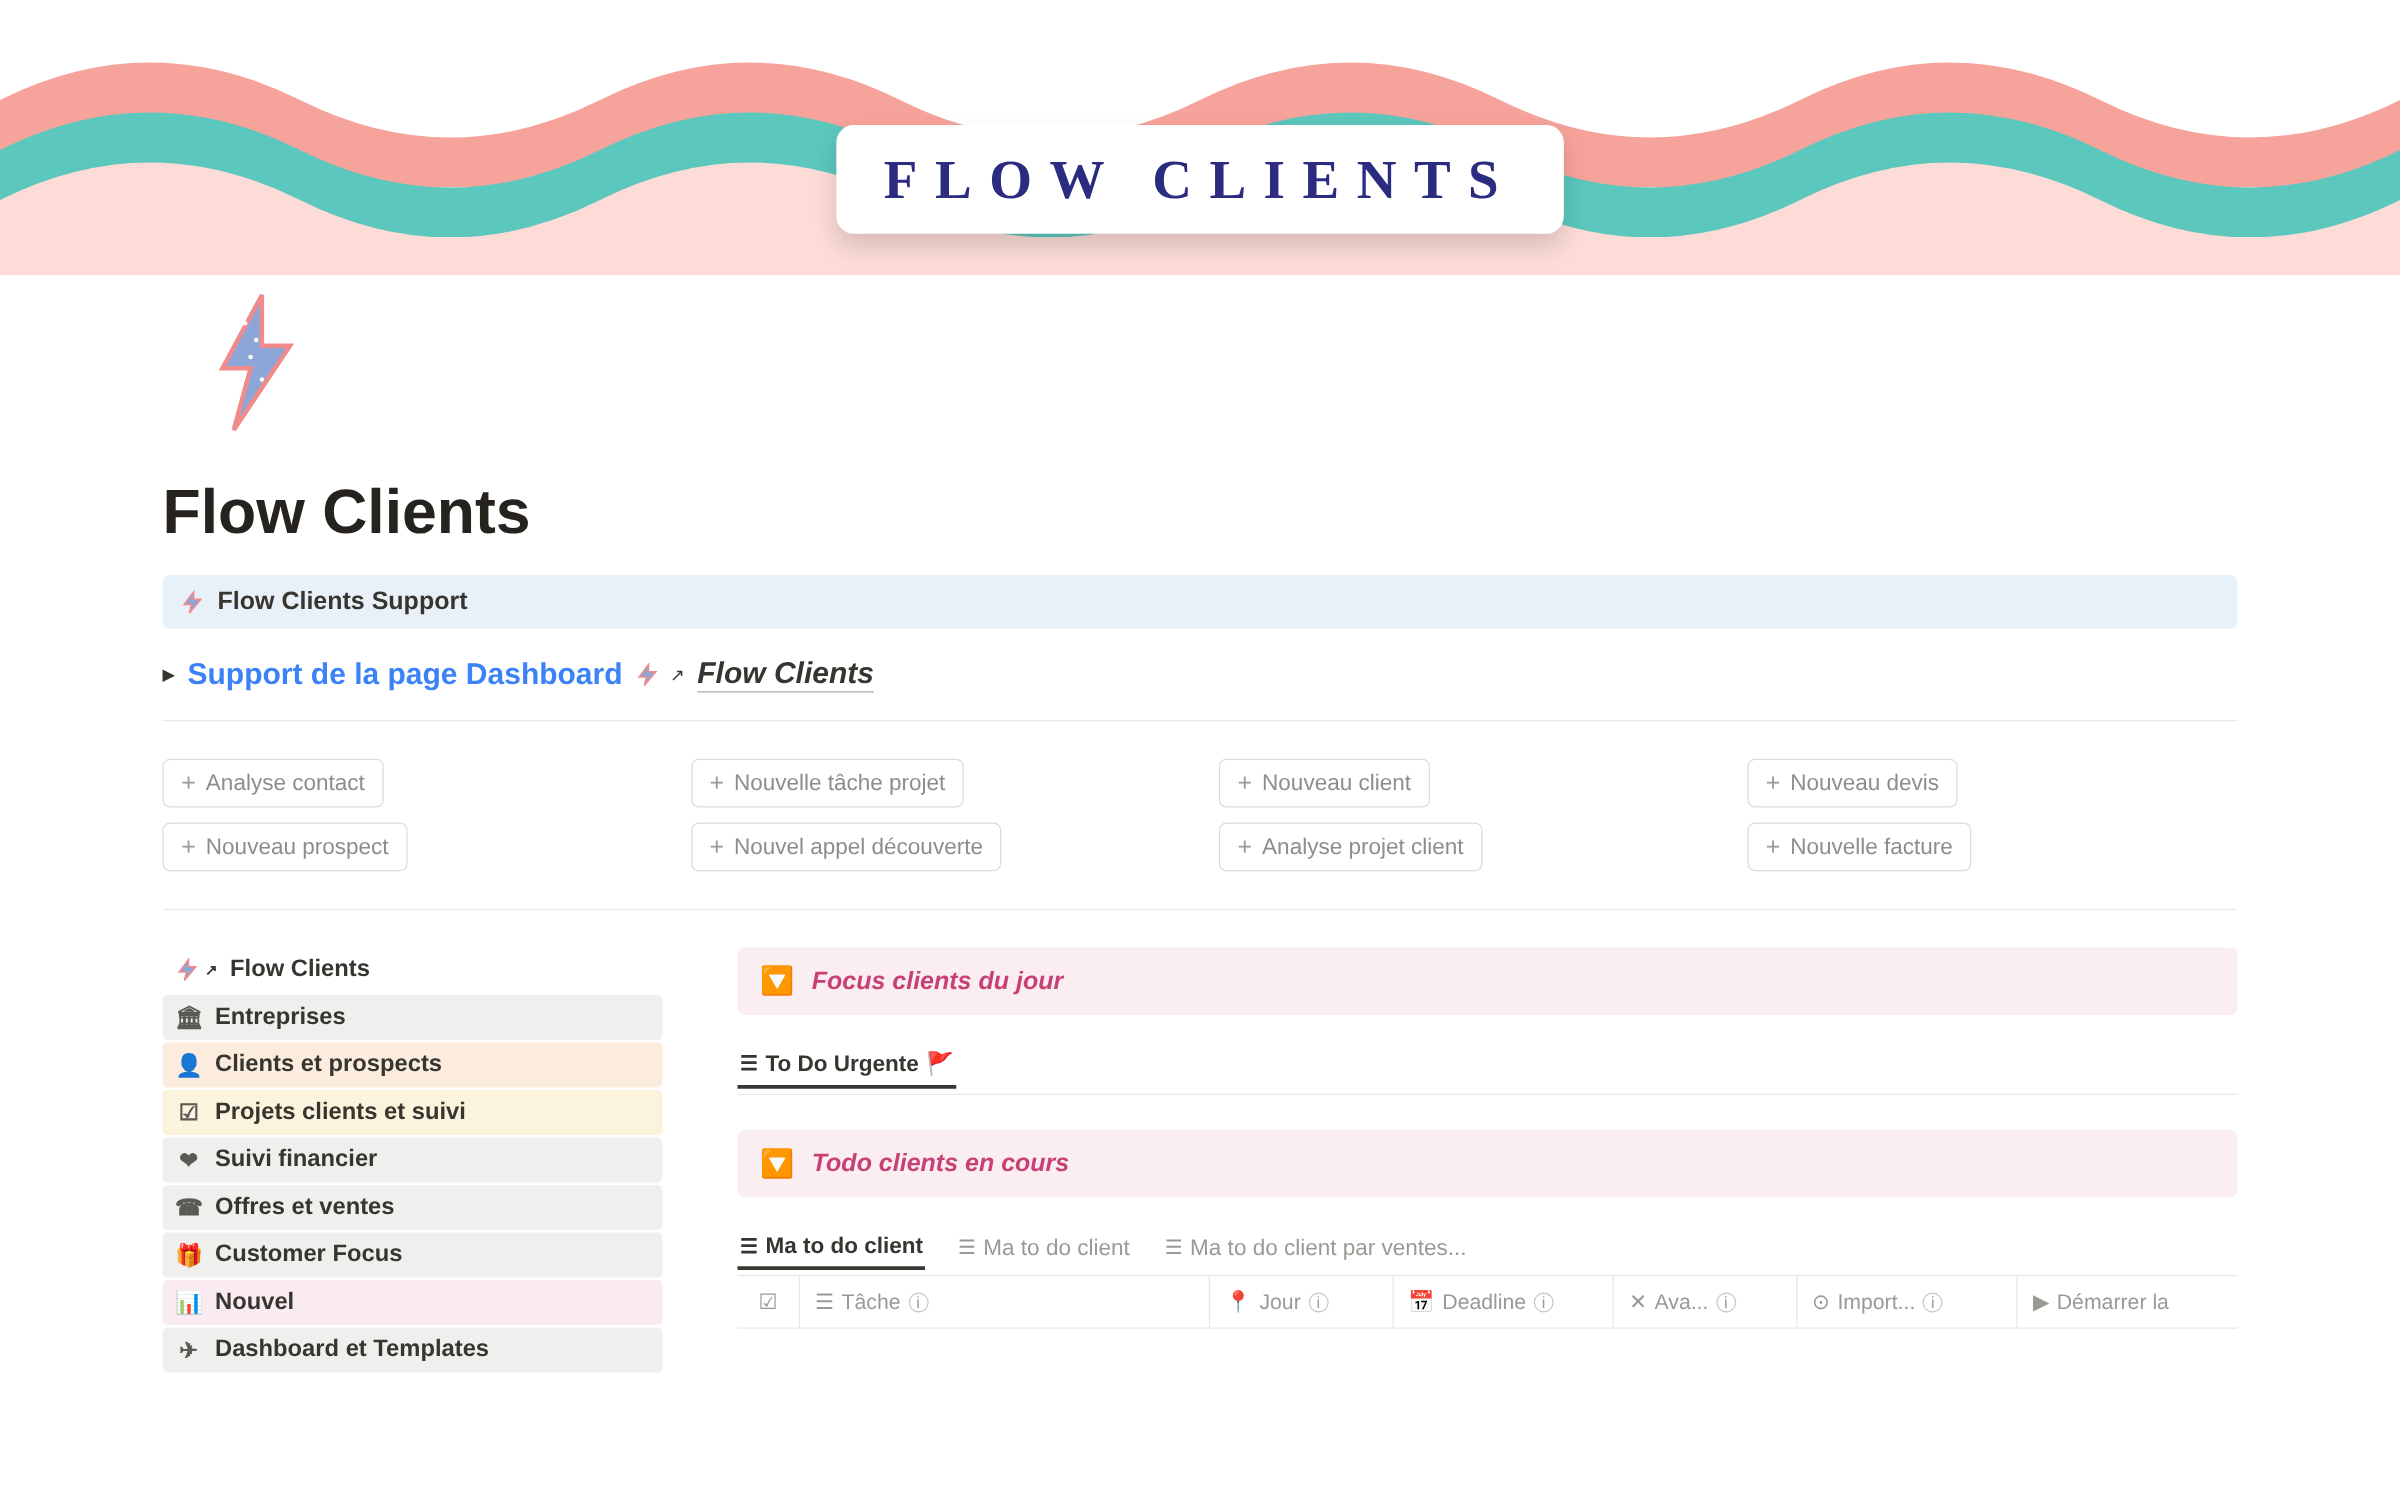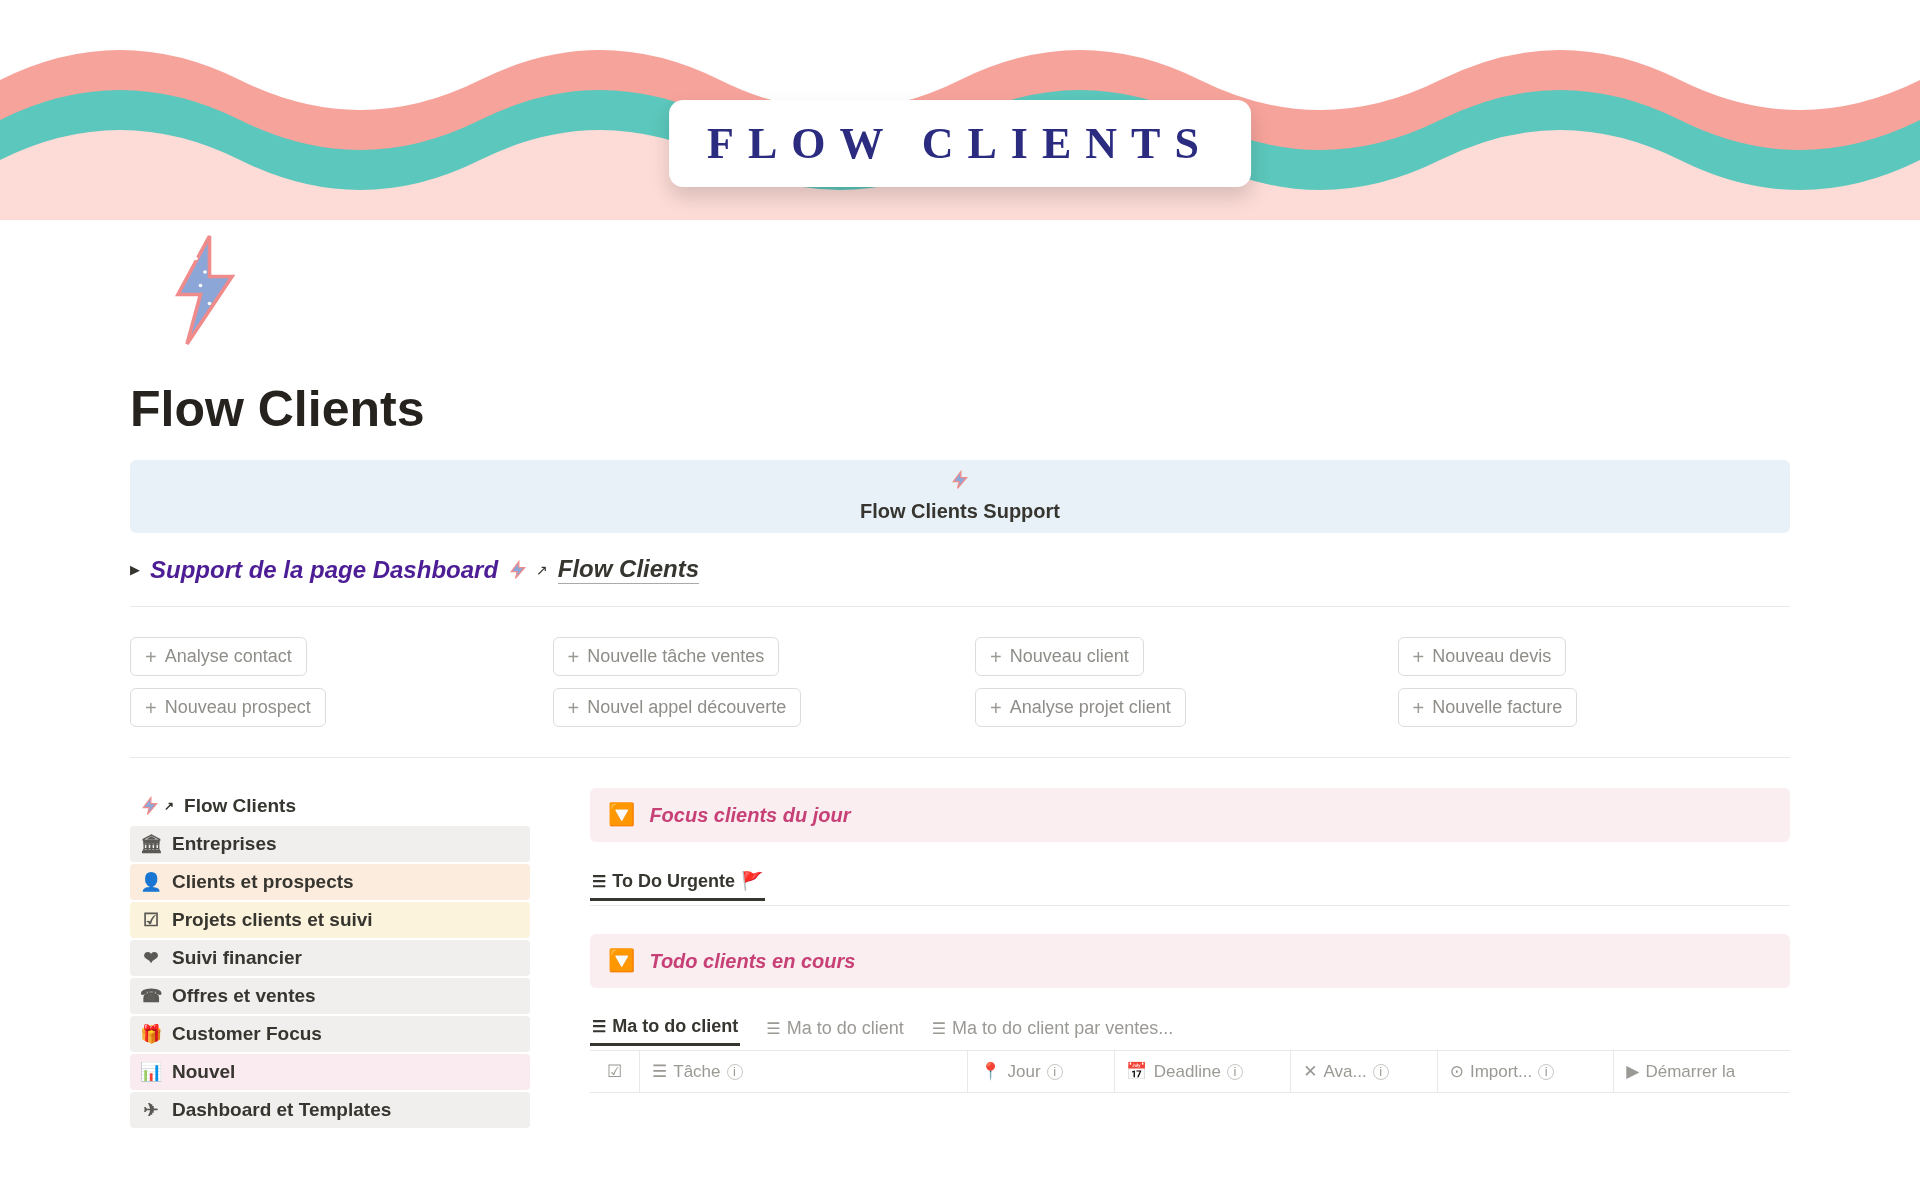--- a/index.html
+++ b/index.html
@@ -20,29 +20,29 @@
 
 .bolt-wrap { position: relative; margin-left: 160px; margin-top: 10px; width: 90px; height: 120px; }
 .bolt-wrap svg { width: 100%; height: 100%; }
 
 
 .content { padding: 0 130px 50px 130px; }
 .page-title { font-size: 50px; font-weight: 700; margin-top: 30px; color: #26231f; }
 
 .support-callout {
   background: #e8f1f7; border-radius: 6px; padding: 10px 14px; margin-top: 22px;
-  display: flex; align-items: center; gap: 10px; font-weight: 600; color: #37352f; font-size: 20px; flex-direction: column;
+  display: flex; align-items: center; gap: 10px; font-weight: 600; color: #37352f; font-size: 20px;
 }
 
 .toggle-row {
   display: flex; align-items: center; gap: 10px; margin-top: 22px;
   padding-bottom: 22px; border-bottom: 1px solid #e8e8e6;
 }
 .toggle-arrow { color: #37352f; font-size: 13px; }
-.toggle-link { color: #4c1d95; font-style: italic; font-weight: 700; font-size: 24px; }
+.toggle-link { color: #3b82f6; font-weight: 700; font-size: 24px; }
 .toggle-sub { font-weight: 700; font-style: italic; font-size: 24px; border-bottom: 1px solid #aaa; }
 .arrow-out { font-size: 14px; vertical-align: sub; margin-left: -2px; }
 
 
 .btn-grid { display: grid; grid-template-columns: repeat(4, 1fr); gap: 14px 30px; margin-top: 30px; padding-bottom: 30px; border-bottom: 1px solid #e8e8e6; }
 .btn-cell { display: flex; flex-direction: column; gap: 12px; align-items: flex-start; }
 .nbtn {
   border: 1px solid #dedcd9; border-radius: 6px; background: #fff;
   padding: 8px 14px; display: inline-flex; align-items: center; gap: 8px;
   font-size: 18px; color: #8f8d88; cursor: pointer;
@@ -156,21 +156,21 @@
           <span>Analyse contact</span>
         </button>
       <button class="nbtn">
           <span class="plus">+</span>
           <span>Nouveau prospect</span>
         </button>
     </div>
     <div class="btn-cell">
       <button class="nbtn">
           <span class="plus">+</span>
-          <span>Nouvelle tâche ventes</span>
+          <span>Nouvelle tâche projet</span>
         </button>
       <button class="nbtn">
           <span class="plus">+</span>
           <span>Nouvel appel découverte</span>
         </button>
     </div>
     <div class="btn-cell">
       <button class="nbtn">
           <span class="plus">+</span>
           <span>Nouveau client</span>

